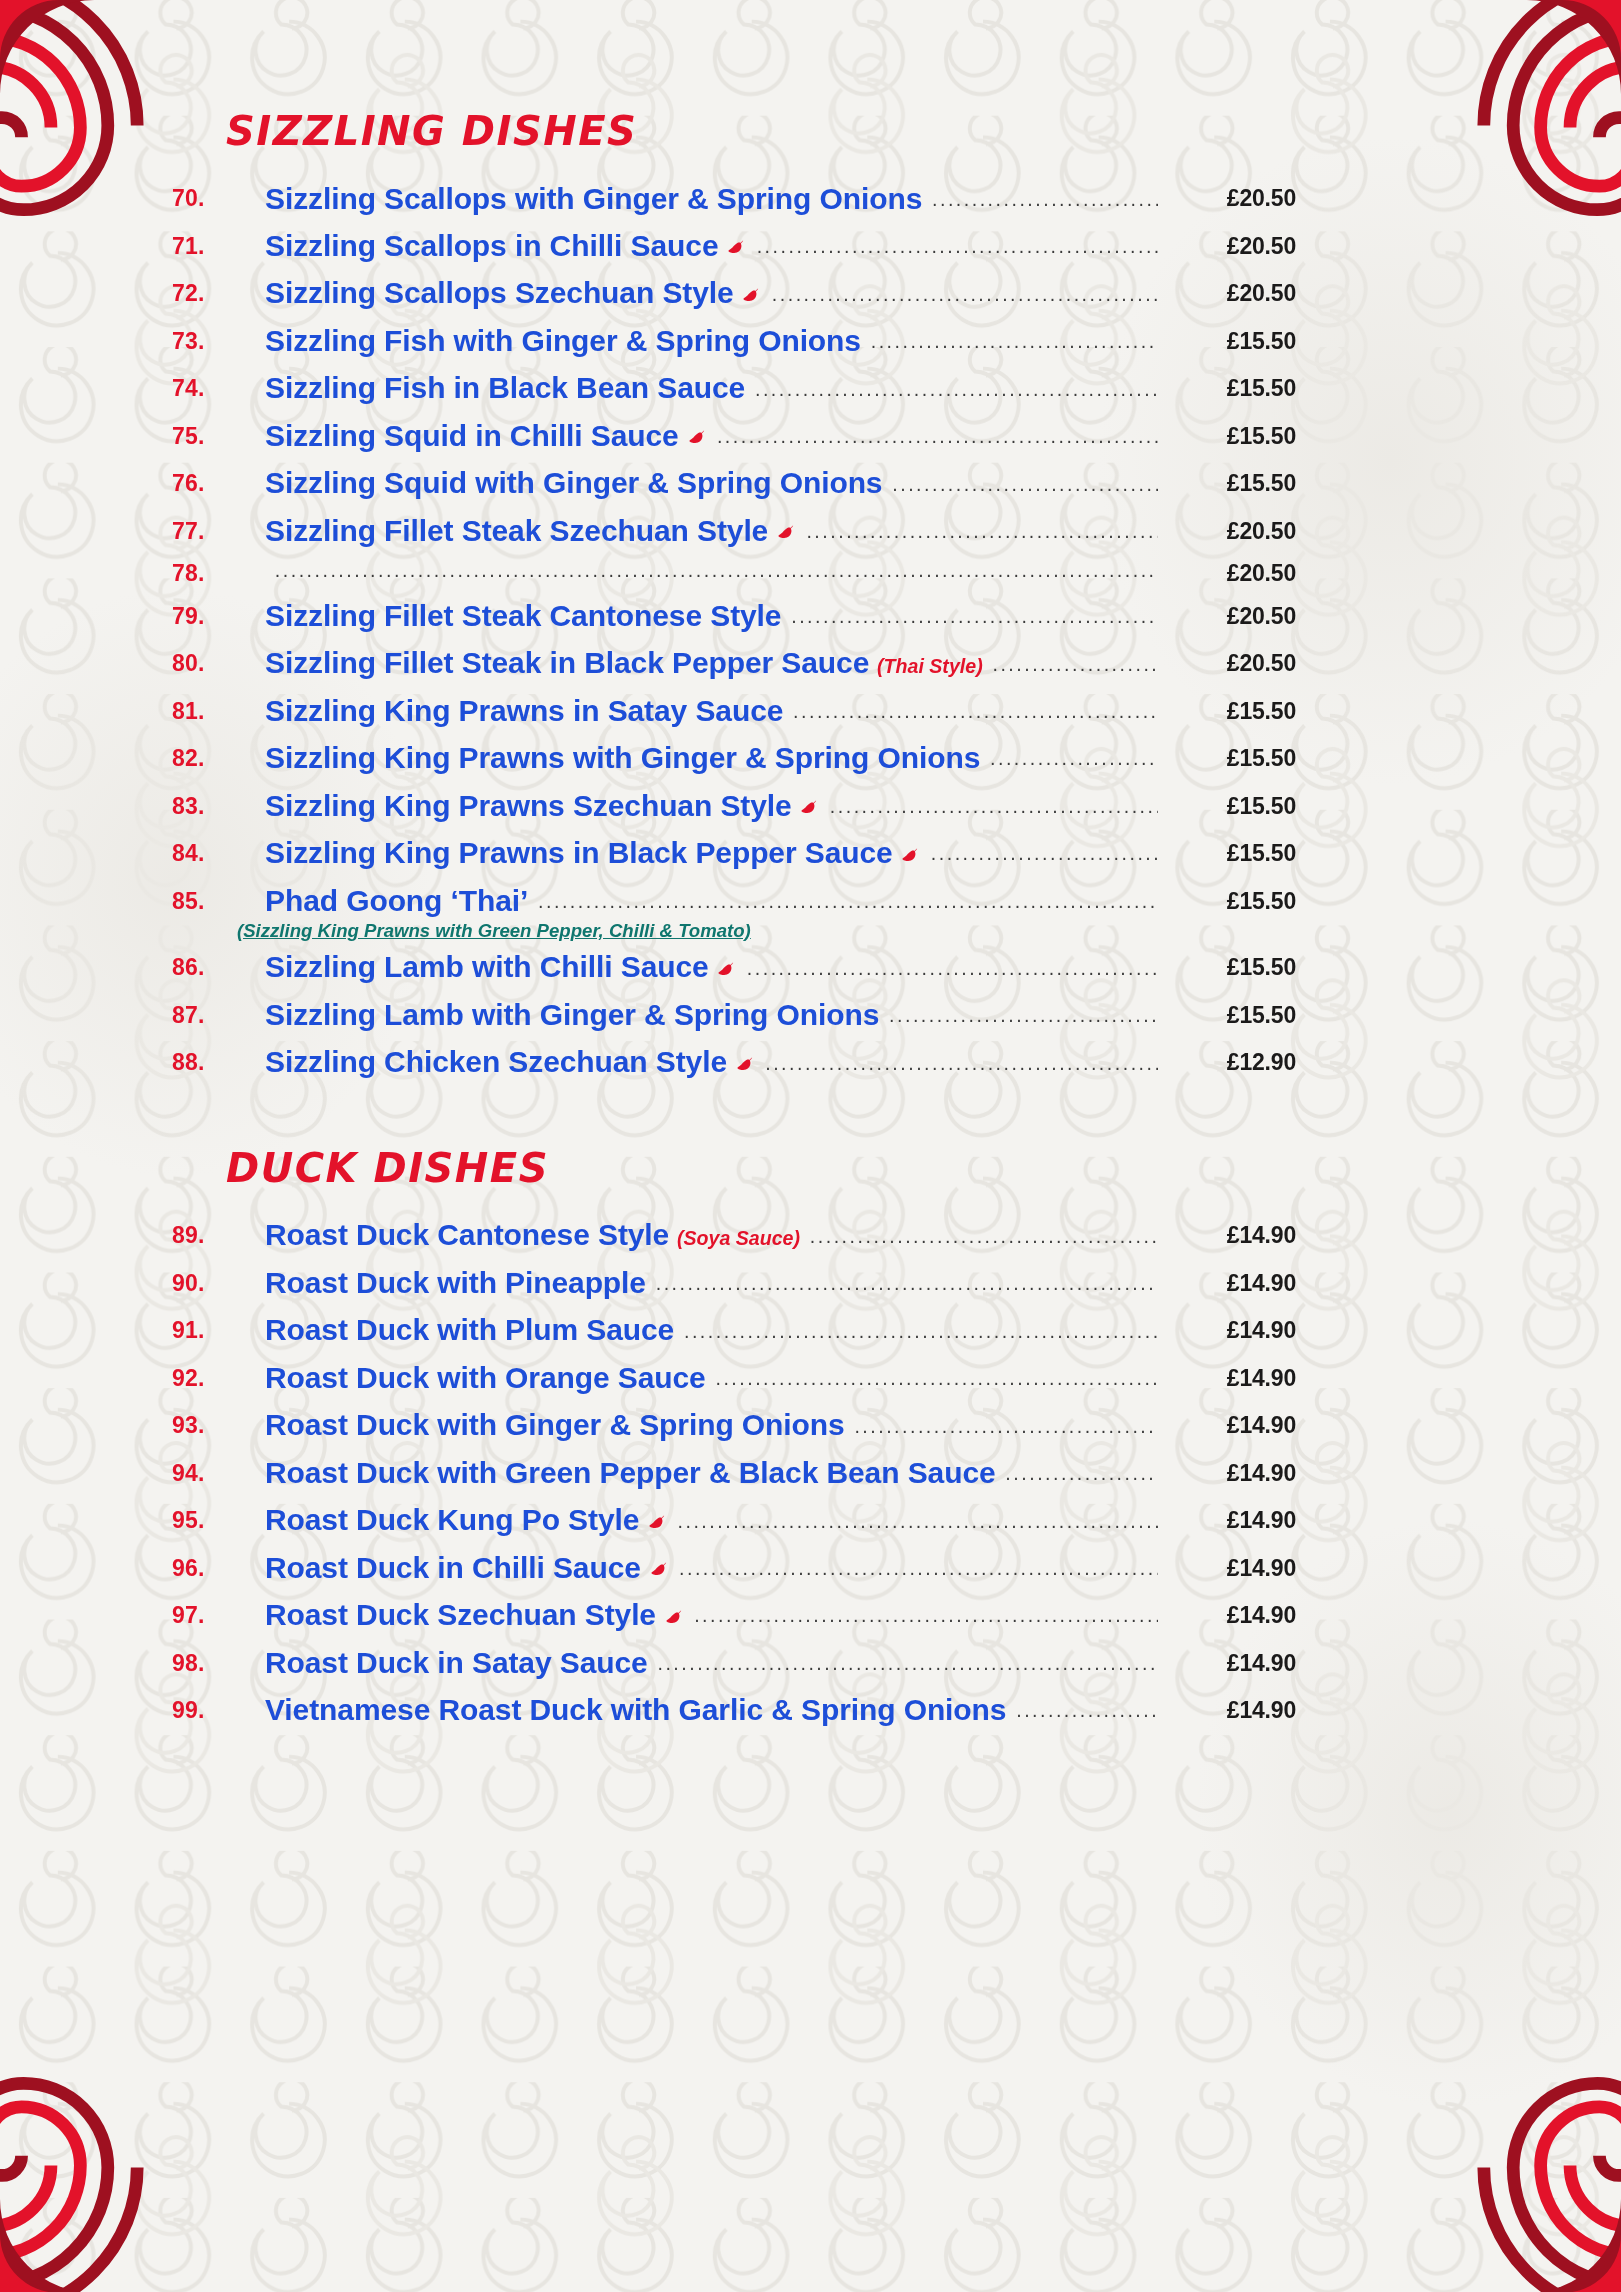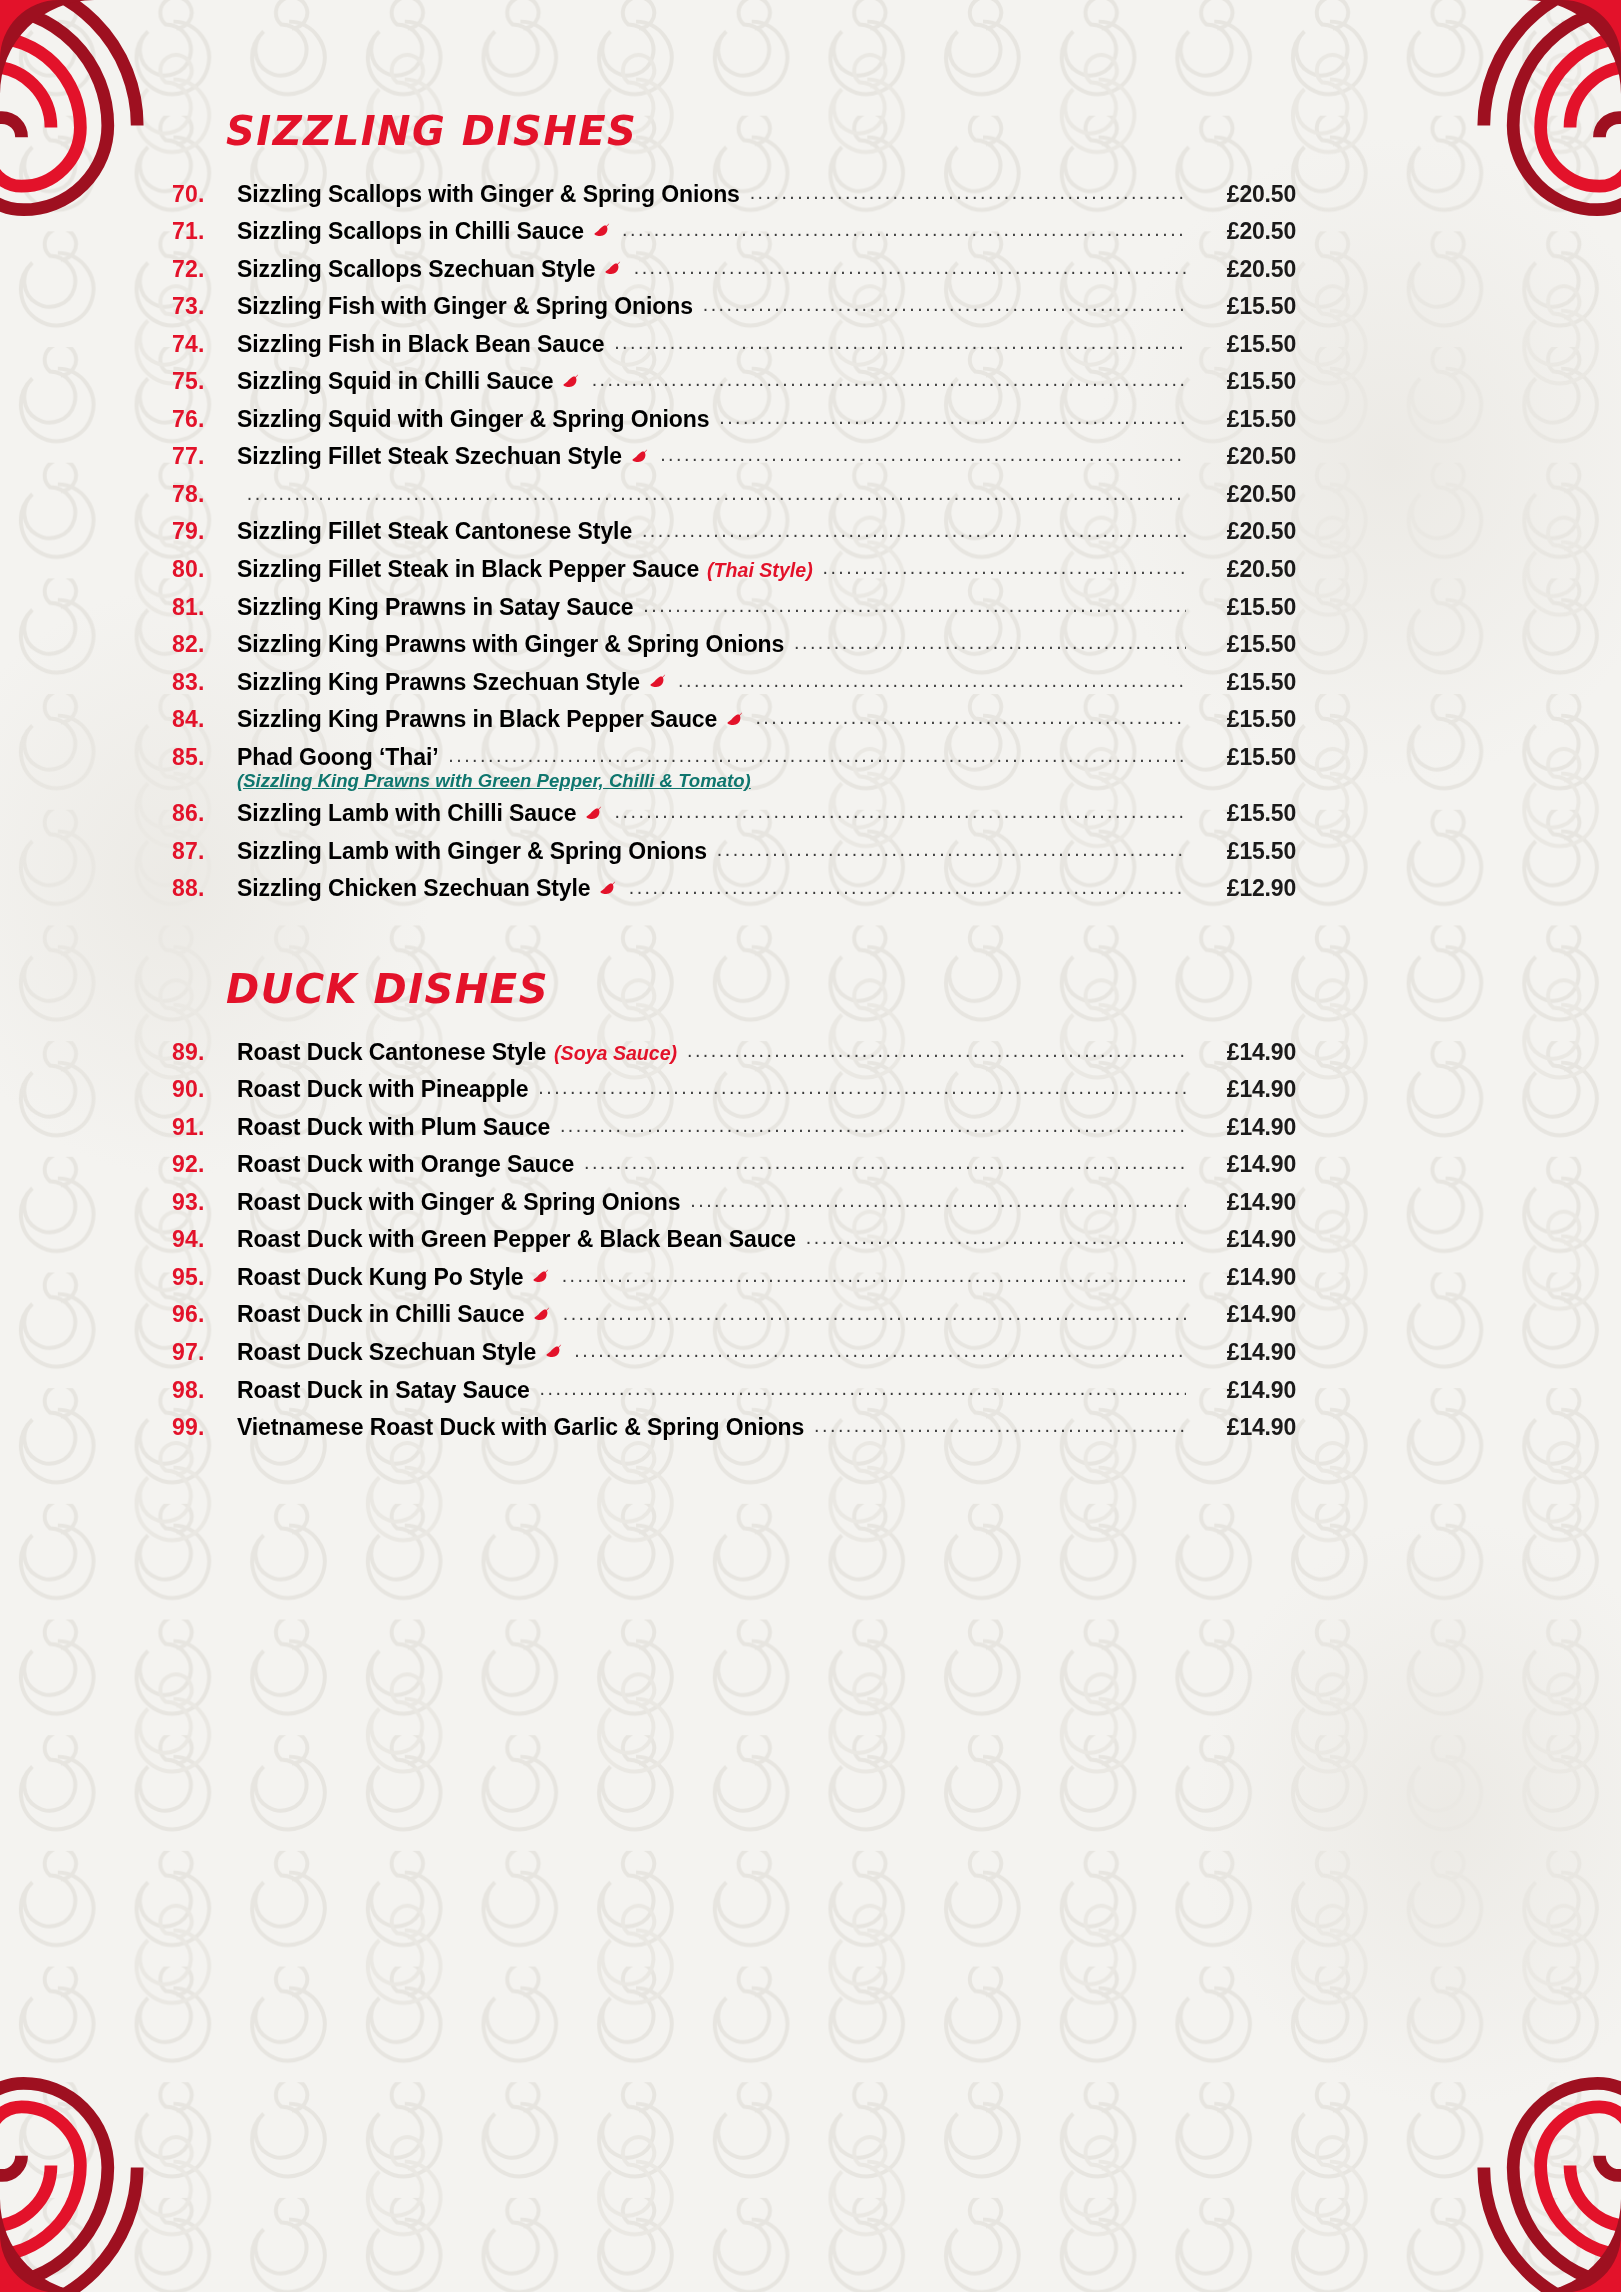--- a/index.html
+++ b/index.html
@@ -63,45 +63,46 @@
     margin-top: 61px;
   }
 
   ul.items {
     list-style: none;
     margin: 0;
     padding: 0;
   }
   li.item {
     display: flex;
-    align-items: flex-end;
+    align-items: center;
     margin-bottom: 4.9px;
     font-size: 23px;
     line-height: 1.42;
+    gap: 28px;
   }
   .num {
     color: #e3122a;
     font-weight: bold;
     width: 65px;
     flex: 0 0 65px;
     font-size: 23px;
     letter-spacing: 0.2px;
   }
   .mid {
     flex: 1 1 auto;
     display: flex;
     align-items: baseline;
     min-width: 0;
     overflow: hidden;
   }
   .name {
-    color: #000000;
+    color: #1d4ed8;
     font-weight: bold;
     white-space: nowrap;
-    font-size: 23px;
+    font-size: 30px;
     letter-spacing: -0.1px;
   }
   .paren {
     color: #e3122a;
     font-weight: bold;
     font-style: italic;
     font-size: 19.6px;
     white-space: nowrap;
     margin-left: 7.8px;
   }

